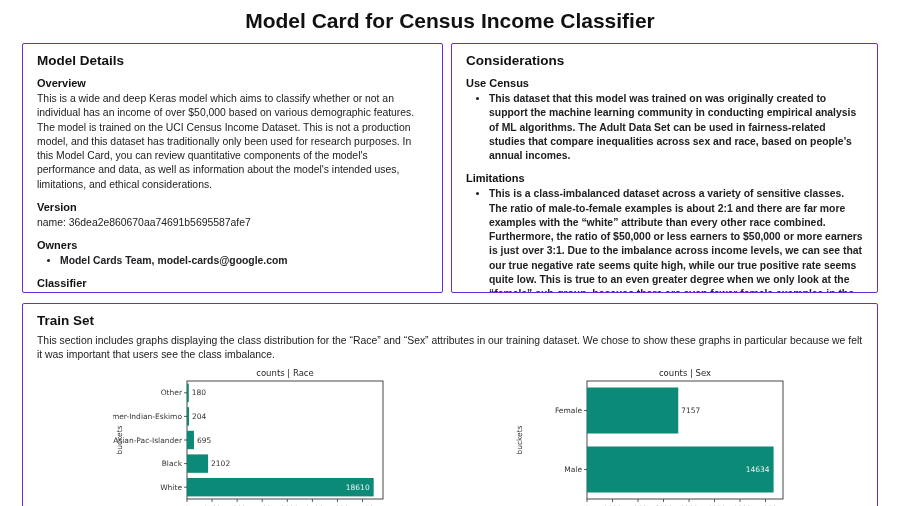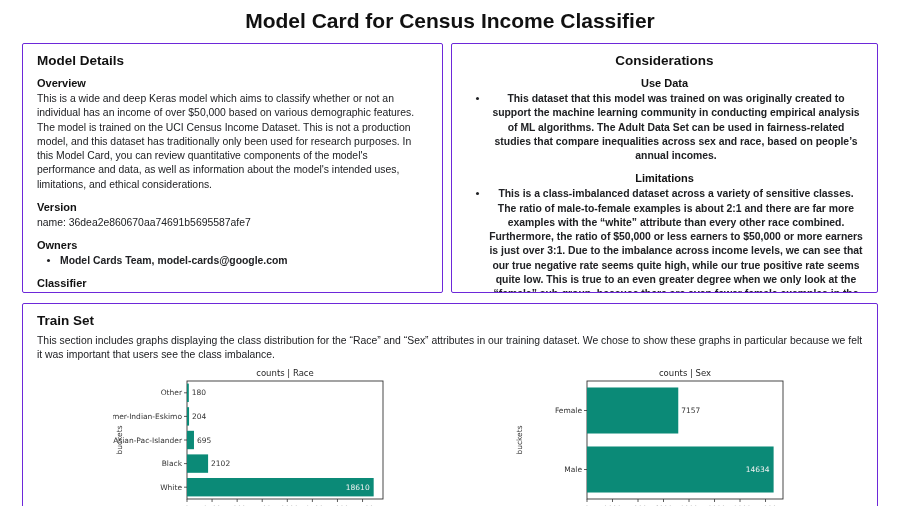--- a/index.html
+++ b/index.html
@@ -11,21 +11,21 @@
     font-size:21px;font-weight:bold;text-align:center;
     margin:9px 0 10px;color:#111;
   }
   .cards-row{display:flex;gap:8px;margin:0 22px;}
   .card{
     background:#fff;border:1px solid #6d28d9;border-radius:2px;
     padding:5px 14px;box-sizing:border-box;
   }
   .card.half{height:250px;overflow:hidden;}
   .card.left{width:421px;}
-  .card.right{flex:1;text-align:center;}
+  .card.right{flex:1;}
   h2{font-size:13.5px;font-weight:bold;margin:4px 0 6px;color:#111;}
   h3{font-size:11px;font-weight:bold;margin:9px 0 3px;color:#111;}
   p,li{font-size:10.4px;line-height:1.37;margin:0;color:#202124;}
   ul{margin:2px 0 0;padding-left:23px;font-weight:bold;}
   li{margin:0 0 2px;}
   .train-card{margin:10px 22px 12px;height:220px;overflow:hidden;}
   .charts-row{display:flex;padding-left:76px;gap:98px;margin-top:4px;}
   .chart{width:302px;height:156px;}
   svg text{font-family:"DejaVu Sans",sans-serif;}
 </style>
@@ -46,21 +46,21 @@
       <h3>Owners</h3>
       <ul>
         <li>Model Cards Team, model-cards@google.com</li>
       </ul>
       <h3>Classifier</h3>
 
     </section>
 
     <section class="card half right">
       <h2>Considerations</h2>
-      <h3>Use Data</h3>
+      <h3>Use Census</h3>
       <ul>
         <li>This dataset that this model was trained on was originally created to support the machine learning community in conducting empirical analysis of ML algorithms. The Adult Data Set can be used in fairness-related studies that compare inequalities across sex and race, based on people’s annual incomes.</li>
       </ul>
       <h3>Limitations</h3>
       <ul>
         <li>This is a class-imbalanced dataset across a variety of sensitive classes. The ratio of male-to-female examples is about 2:1 and there are far more examples with the “white” attribute than every other race combined. Furthermore, the ratio of $50,000 or less earners to $50,000 or more earners is just over 3:1. Due to the imbalance across income levels, we can see that our true negative rate seems quite high, while our true positive rate seems quite low. This is true to an even greater degree when we only look at the “female” sub-group, because there are even fewer female examples in the $50,000+ earner group, causing our model to overfit these examples. To avoid this, we can try various remediation strategies in future iterations (e.g. undersampling, hyperparameter tuning, etc), but we may not be able to fix all of the fairness issues.</li>
       </ul>
 
     </section>
   </div>

